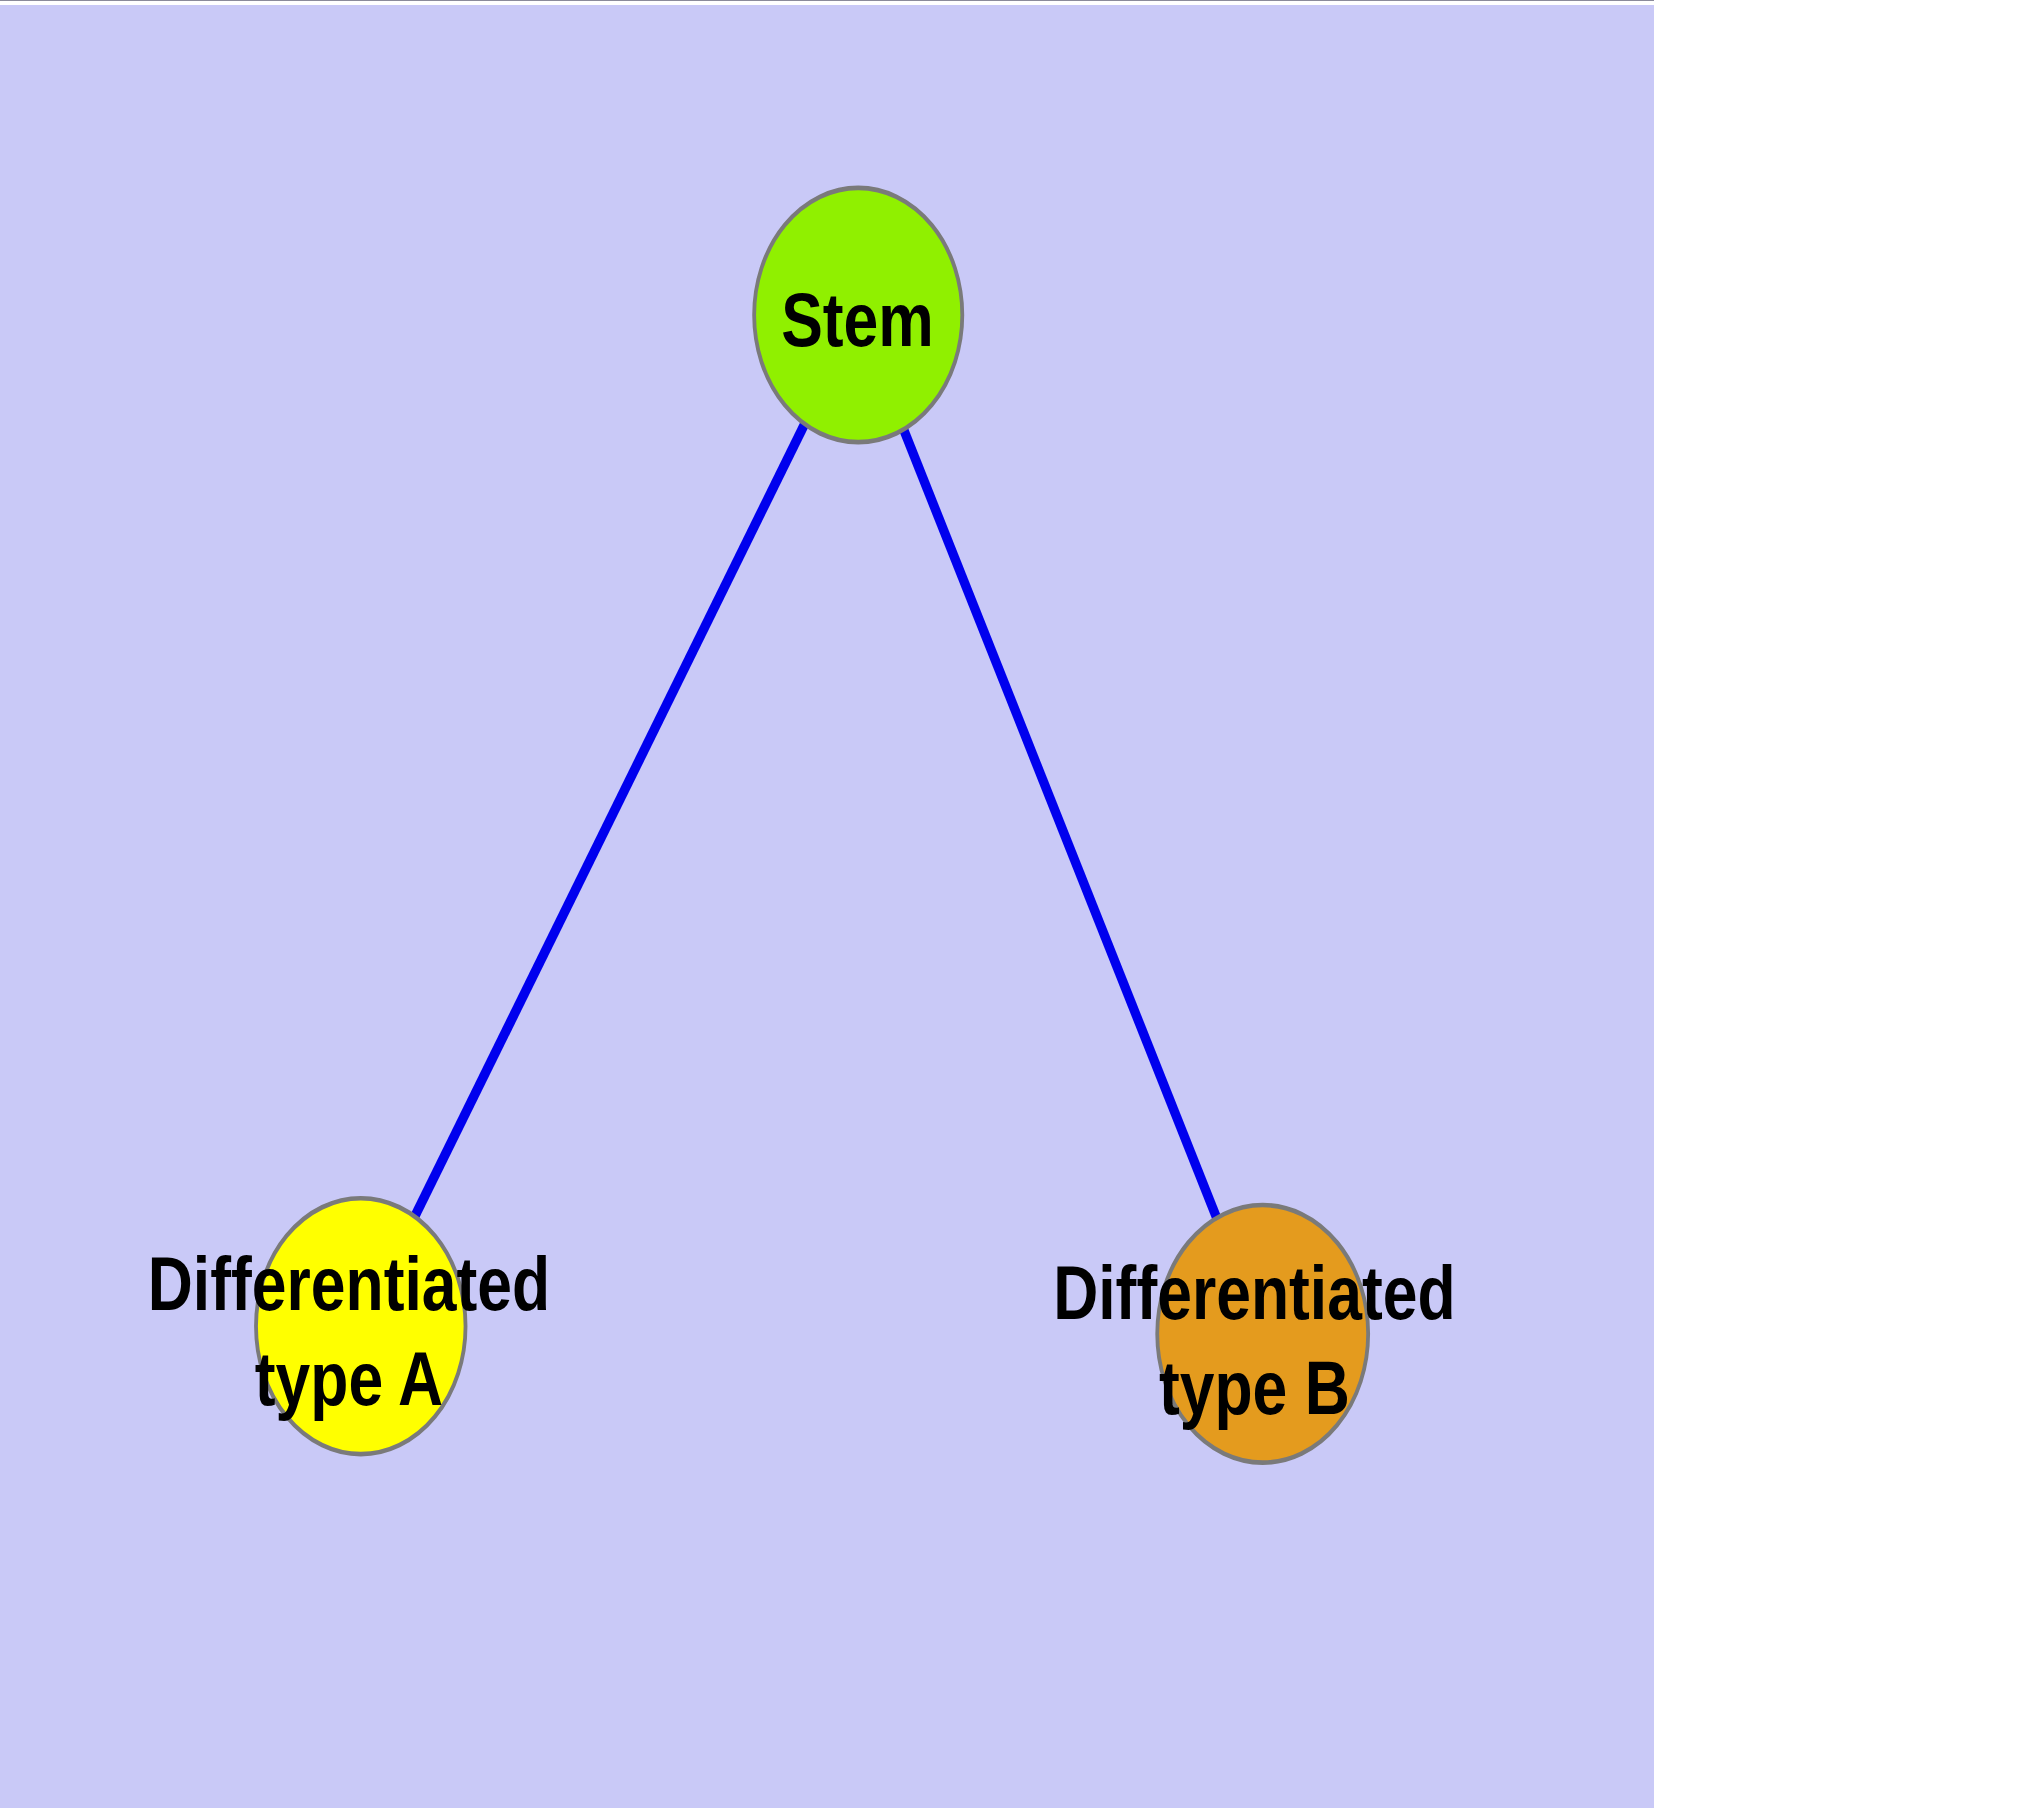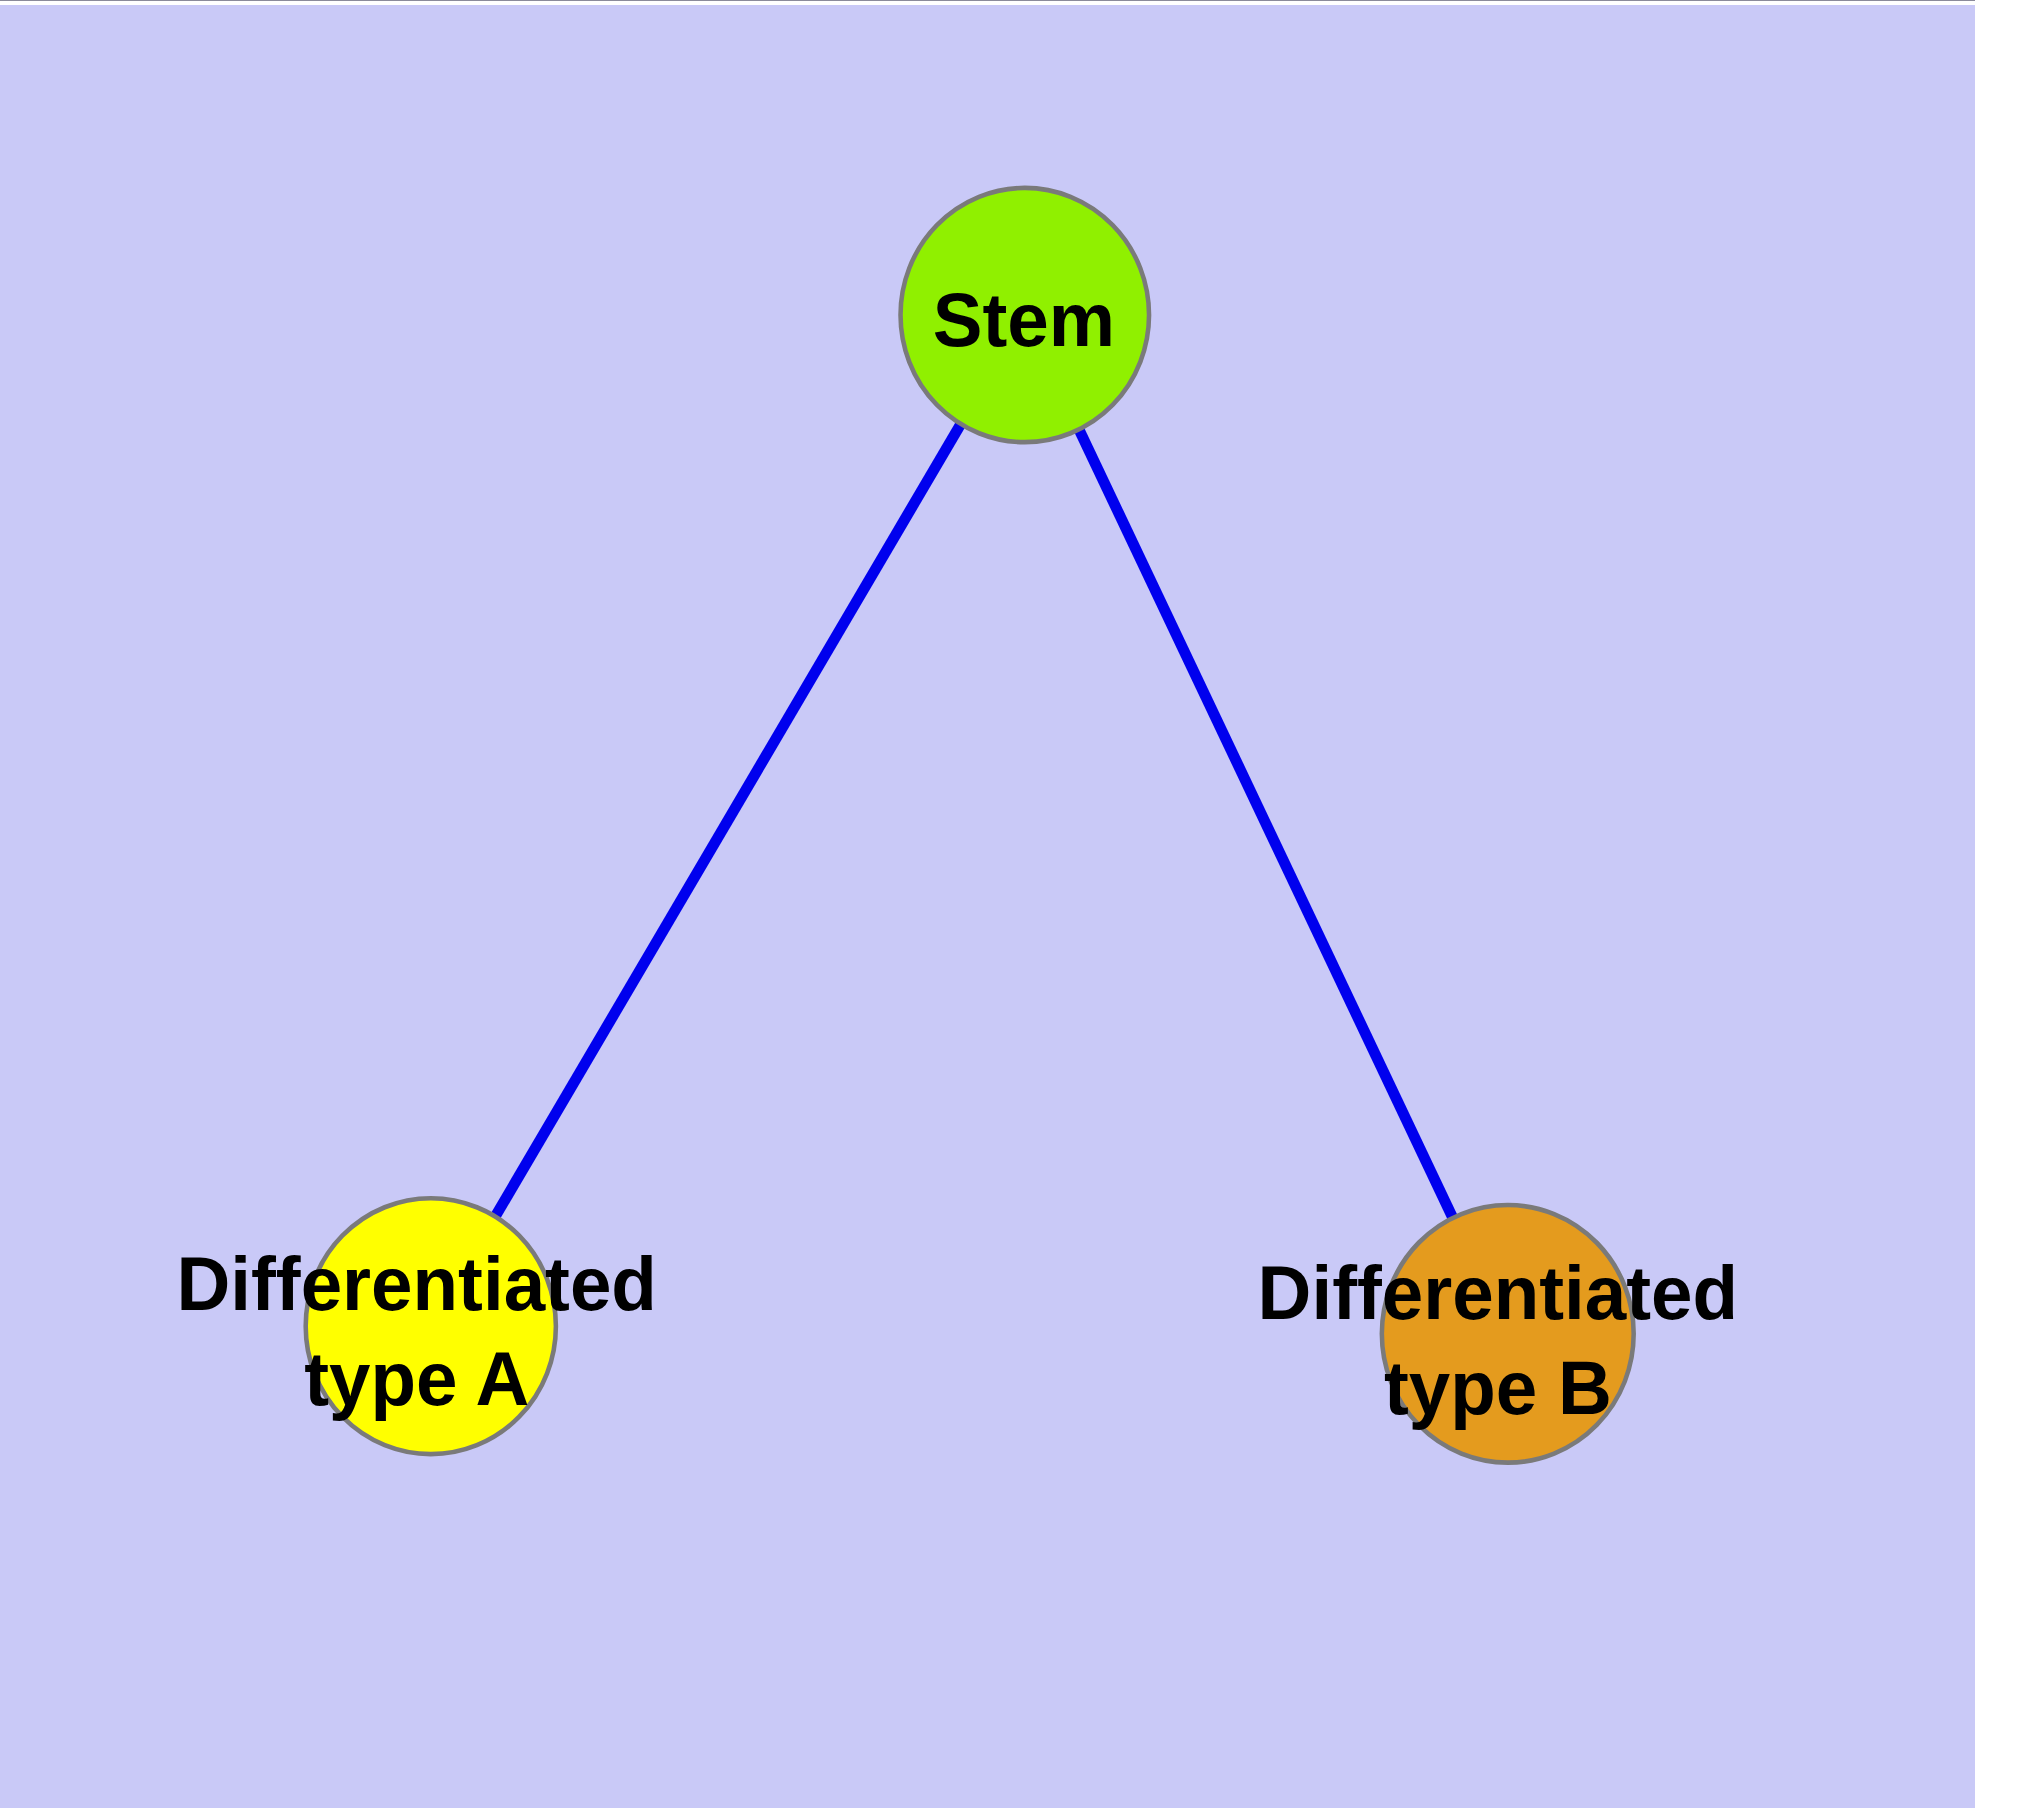--- a/index.html
+++ b/index.html
@@ -1,21 +1,21 @@
 <!DOCTYPE html>
 <html style="font-size:13.6px"><head>
 <meta charset="utf-8">
 <style>
   html, body {
     margin: 0;
     padding: 0;
   }
   .screen {
     position: relative;
-    width: 1975px;
+    width: 1654px;
     height: 1812px;
     background: #ffffff;
     overflow: hidden;
     font-family: "Liberation Sans", sans-serif;
   }
   .top-strip {
     position: absolute;
     top: 0; left: 0; right: 0;
     height: 4.2px;
     background: #ffffff;

